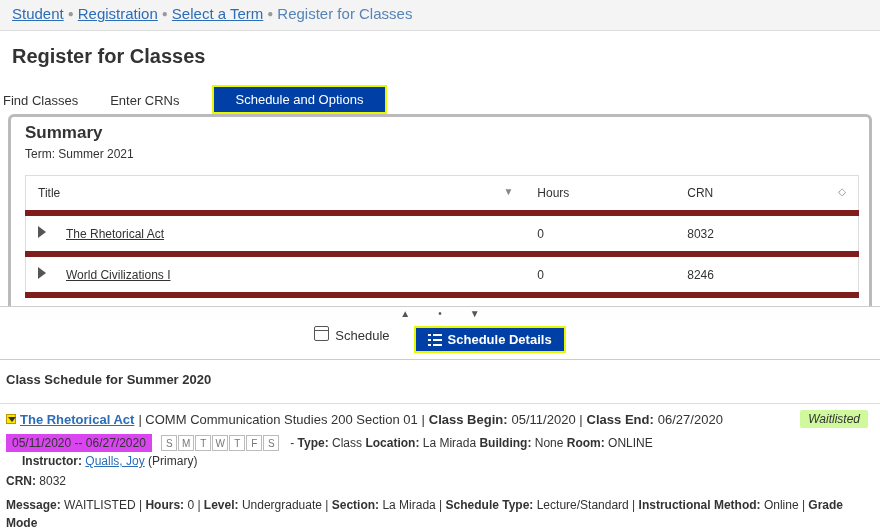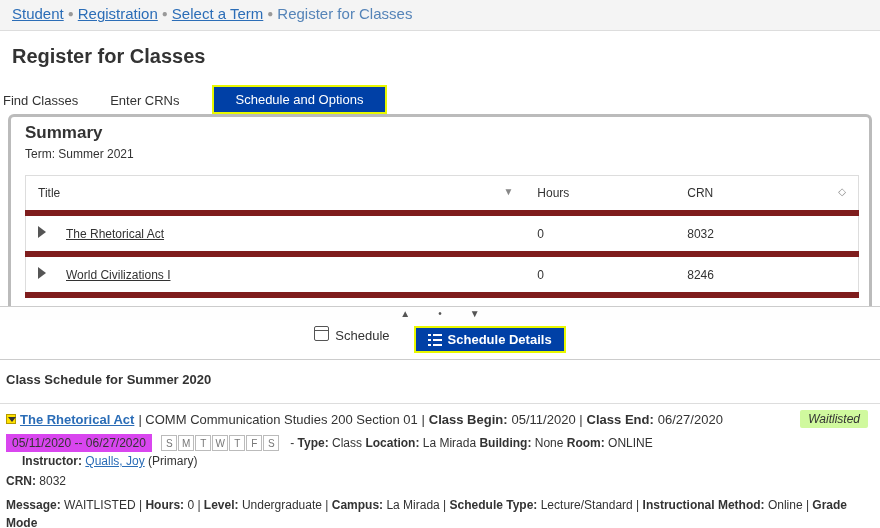--- a/index.html
+++ b/index.html
@@ -142,21 +142,21 @@
   <a href="#">Qualls, Joy</a>
   <span> (Primary)</span>
 </div>
 <div class="detail-block">
   <span class="bold">CRN: </span><span>8032</span>
 </div>
 <div class="detail-block">
   <span class="bold">Message:</span><span> WAITLISTED | </span>
   <span class="bold">Hours:</span><span> 0 | </span>
   <span class="bold">Level:</span><span> Undergraduate | </span>
-  <span class="bold">Campus:</span><span> La Mirada | </span>
+  <span class="bold">Section:</span><span> La Mirada | </span>
   <span class="bold">Schedule Type:</span><span> Lecture/Standard | </span>
   <span class="bold">Instructional Method:</span><span> Online | </span>
   <span class="bold">Grade Mode</span>
 </div>
 <div class="detail-block">
   <span class="wp-highlight"><span class="bold">Waitlist Position:</span><span> 2</span></span><span> | </span>
   <span class="bold">Notification Expires:</span><span> None</span>
 </div>
 
 </body></html>

